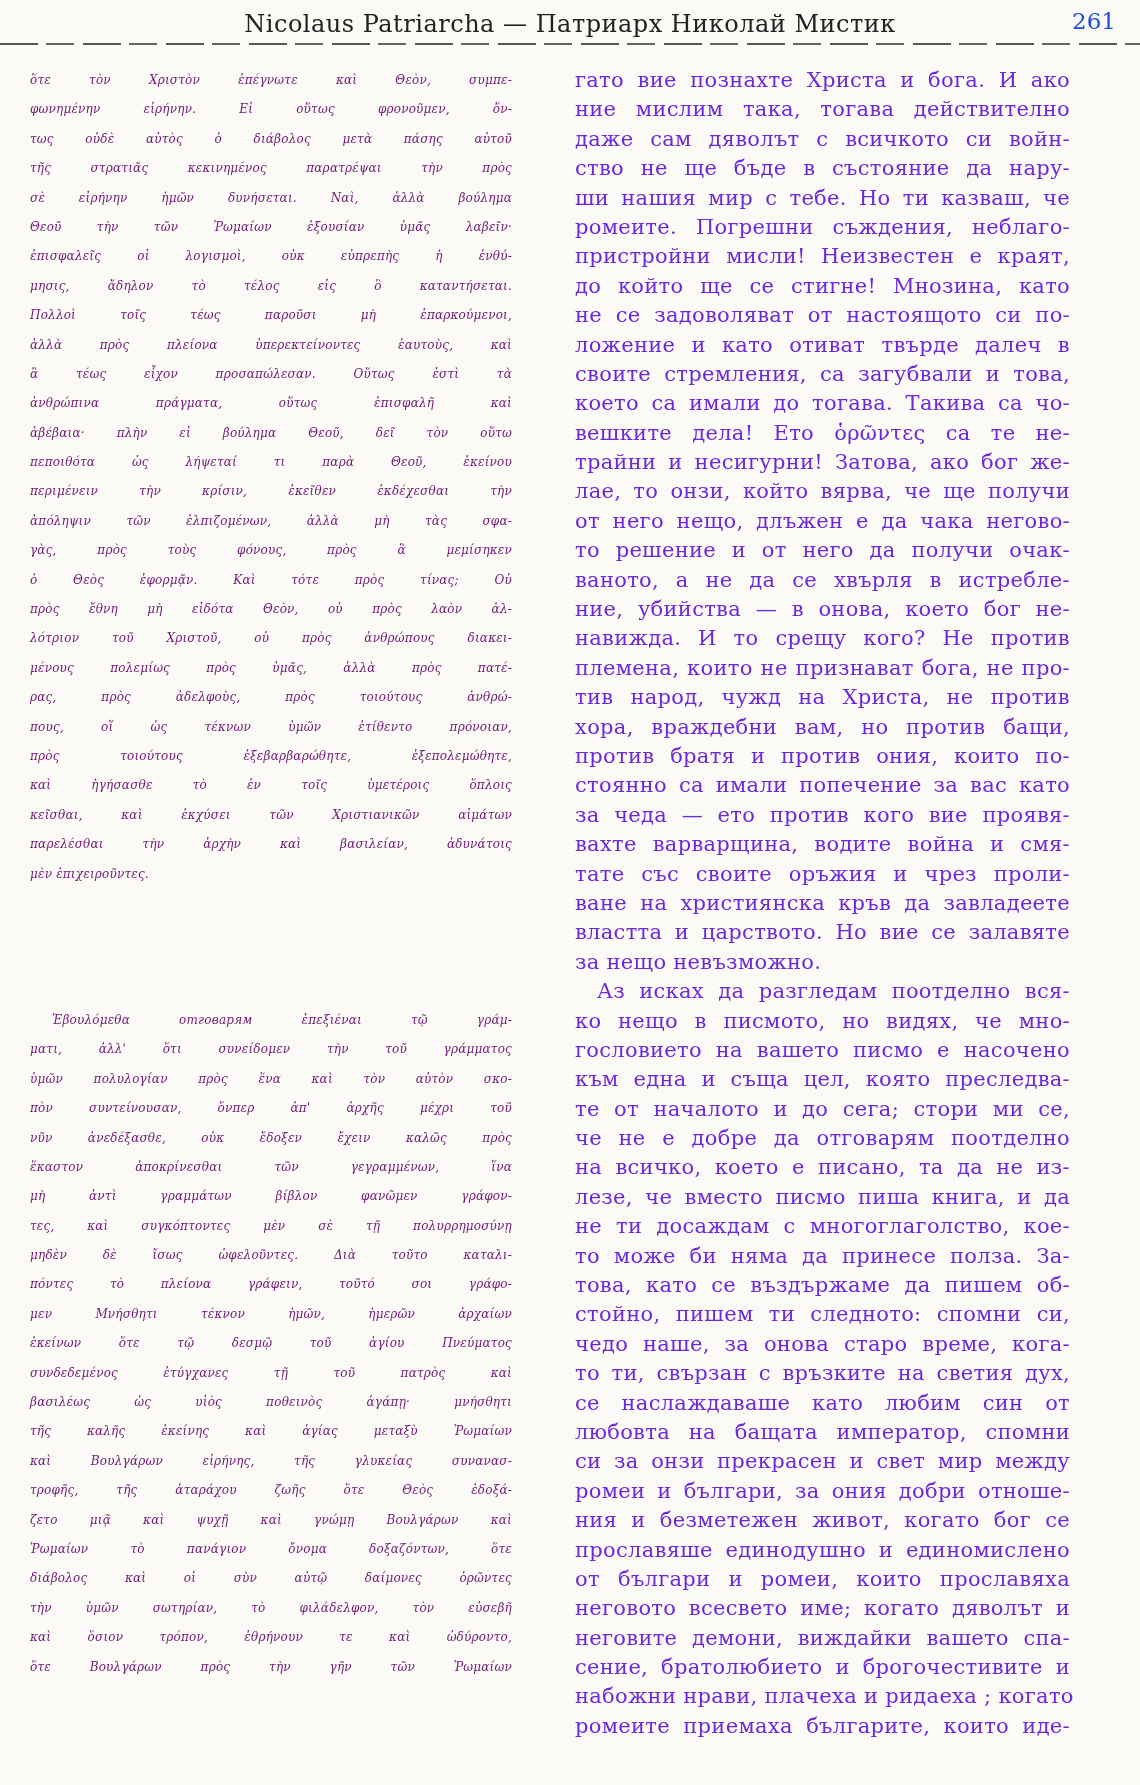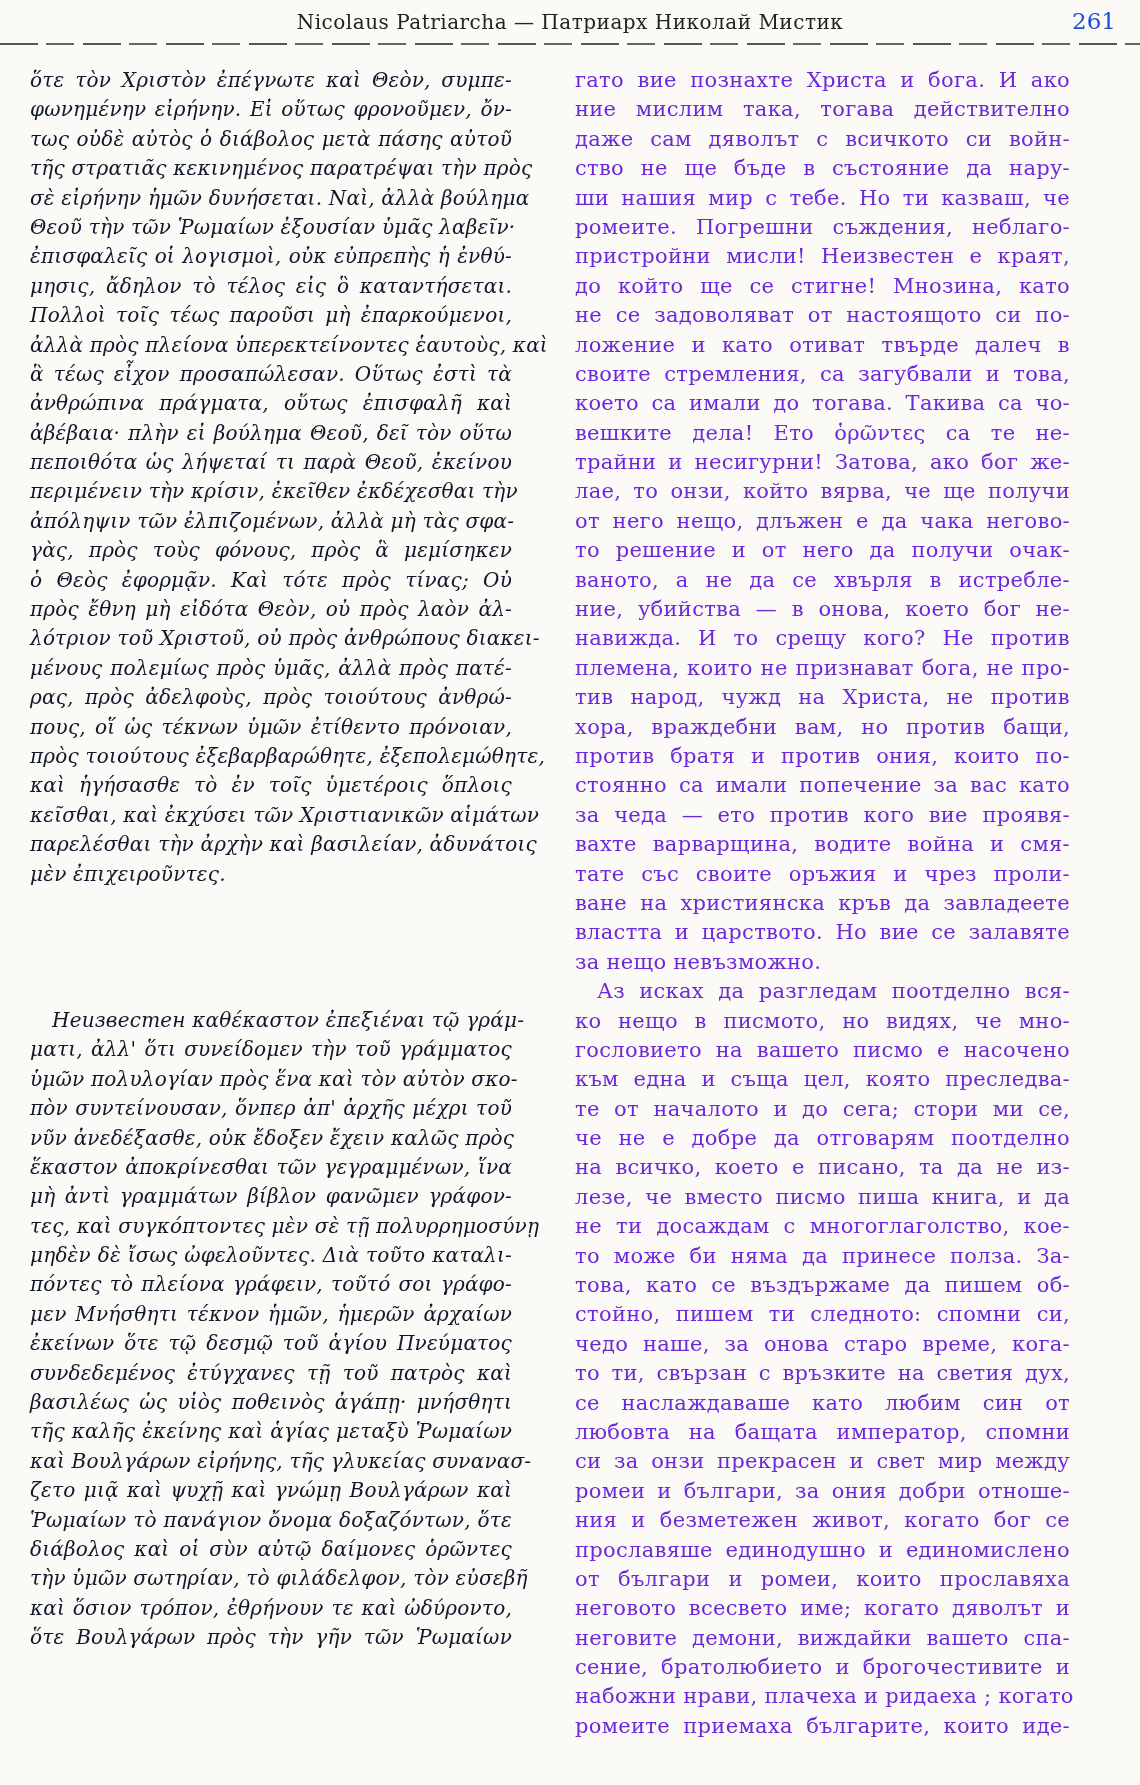--- a/index.html
+++ b/index.html
@@ -10,21 +10,21 @@
     margin: 0 auto;
     background: #fbfaf6;
     color: #1f1f1f;
     overflow: hidden;
     font-family: "DejaVu Serif", "Liberation Serif", serif;
   }
   .running-title {
     position: absolute;
     top: 10px; left: 0; width: 100%;
     text-align: center;
-    font-size: 20px;
+    font-size: 24px;
     letter-spacing: 0.5px;
     color: #222;
   }
   .page-number {
     position: absolute;
     top: 8px; right: 24px;
     font-size: 23px;
     color: #1d4ed8;
   }
   .rule {
@@ -45,23 +45,23 @@
     white-space: nowrap;
     height: 29.4px;
     line-height: 29.4px;
     overflow: visible;
   }
   .col .line.short { text-align-last: left; }
   .para.indent .line:first-child { text-indent: 22px; }
   .col.greek {
     left: 30px; width: 482px;
     font-style: italic;
-    font-size: 20px;
+    font-size: 12px;
     letter-spacing: 0.2px;
-    color: #0f172a;
+    color: #701a75;
   }
   .col.greek .para + .para { margin-top: 117px; }
   .col.bulgarian {
     left: 575px; width: 495px;
     font-size: 21px;
     letter-spacing: 0.3px;
     color: #6d28d9;
   }
 </style>
 </head>
@@ -98,36 +98,37 @@
           <div class="line">μένους πολεμίως πρὸς ὑμᾶς, ἀλλὰ πρὸς πατέ-</div>
           <div class="line">ρας, πρὸς ἀδελφοὺς, πρὸς τοιούτους ἀνθρώ-</div>
           <div class="line">πους, οἵ ὡς τέκνων ὑμῶν ἐτίθεντο πρόνοιαν,</div>
           <div class="line">πρὸς τοιούτους ἐξεβαρβαρώθητε, ἐξεπολεμώθητε,</div>
           <div class="line">καὶ ἡγήσασθε τὸ ἐν τοῖς ὑμετέροις ὅπλοις</div>
           <div class="line">κεῖσθαι, καὶ ἐκχύσει τῶν Χριστιανικῶν αἱμάτων</div>
           <div class="line">παρελέσθαι τὴν ἀρχὴν καὶ βασιλείαν, ἀδυνάτοις</div>
           <div class="line short">μὲν ἐπιχειροῦντες.</div>
         </div>
         <div class="para indent">
-          <div class="line">Неизвестен καθέκαστον ἐπεξιέναι τῷ γράμ-</div>
+          <div class="line">Ἐβουλόμεθα отговарям ἐπεξιέναι τῷ γράμ-</div>
           <div class="line">ματι, ἀλλ' ὅτι συνείδομεν τὴν τοῦ γράμματος</div>
           <div class="line">ὑμῶν πολυλογίαν πρὸς ἕνα καὶ τὸν αὐτὸν σκο-</div>
           <div class="line">πὸν συντείνουσαν, ὅνπερ ἀπ' ἀρχῆς μέχρι τοῦ</div>
           <div class="line">νῦν ἀνεδέξασθε, οὐκ ἔδοξεν ἔχειν καλῶς πρὸς</div>
           <div class="line">ἕκαστον ἀποκρίνεσθαι τῶν γεγραμμένων, ἵνα</div>
           <div class="line">μὴ ἀντὶ γραμμάτων βίβλον φανῶμεν γράφον-</div>
           <div class="line">τες, καὶ συγκόπτοντες μὲν σὲ τῇ πολυρρημοσύνῃ</div>
           <div class="line">μηδὲν δὲ ἴσως ὠφελοῦντες. Διὰ τοῦτο καταλι-</div>
           <div class="line">πόντες τὸ πλείονα γράφειν, τοῦτό σοι γράφο-</div>
           <div class="line">μεν Μνήσθητι τέκνον ἡμῶν, ἡμερῶν ἀρχαίων</div>
           <div class="line">ἐκείνων ὅτε τῷ δεσμῷ τοῦ ἁγίου Πνεύματος</div>
           <div class="line">συνδεδεμένος ἐτύγχανες τῇ τοῦ πατρὸς καὶ</div>
           <div class="line">βασιλέως ὡς υἱὸς ποθεινὸς ἀγάπῃ· μνήσθητι</div>
           <div class="line">τῆς καλῆς ἐκείνης καὶ ἁγίας μεταξὺ Ῥωμαίων</div>
           <div class="line">καὶ Βουλγάρων εἰρήνης, τῆς γλυκείας συνανασ-</div>
+          <div class="line">τροφῆς, τῆς ἀταράχου ζωῆς ὅτε Θεὸς ἐδοξά-</div>
           <div class="line">ζετο μιᾷ καὶ ψυχῇ καὶ γνώμῃ Βουλγάρων καὶ</div>
           <div class="line">Ῥωμαίων τὸ πανάγιον ὄνομα δοξαζόντων, ὅτε</div>
           <div class="line">διάβολος καὶ οἱ σὺν αὐτῷ δαίμονες ὁρῶντες</div>
           <div class="line">τὴν ὑμῶν σωτηρίαν, τὸ φιλάδελφον, τὸν εὐσεβῆ</div>
           <div class="line">καὶ ὅσιον τρόπον, ἐθρήνουν τε καὶ ὠδύροντο,</div>
           <div class="line">ὅτε Βουλγάρων πρὸς τὴν γῆν τῶν Ῥωμαίων</div>
         </div>
       </section>
     <section class="col bulgarian">
         <div class="para">

